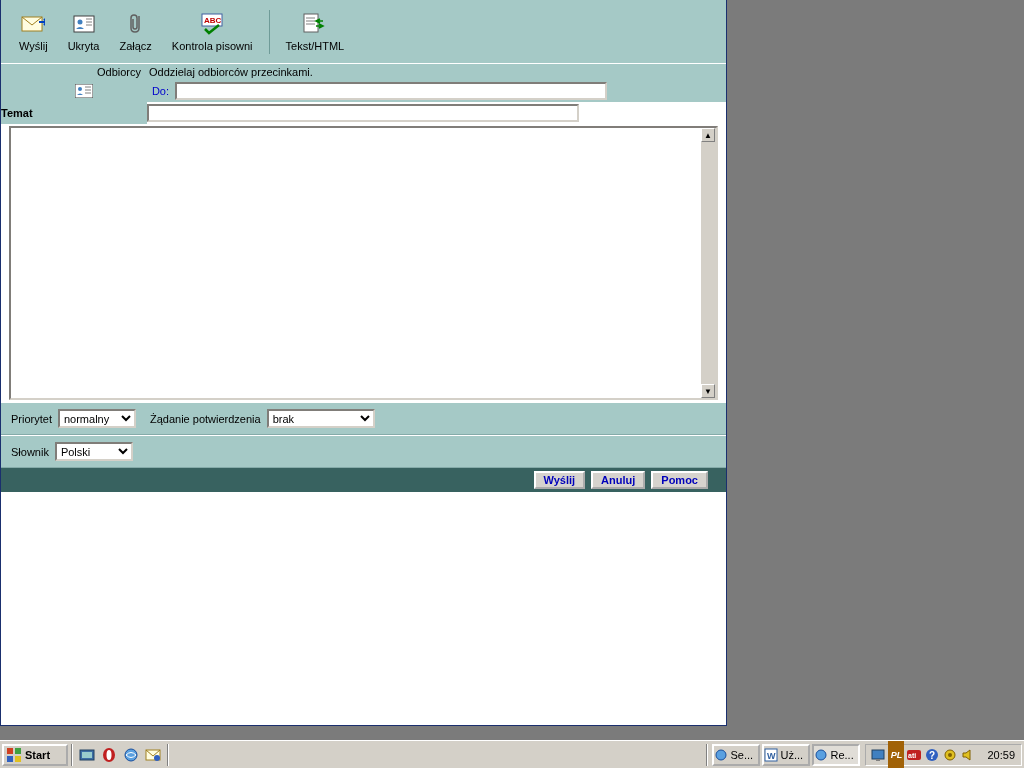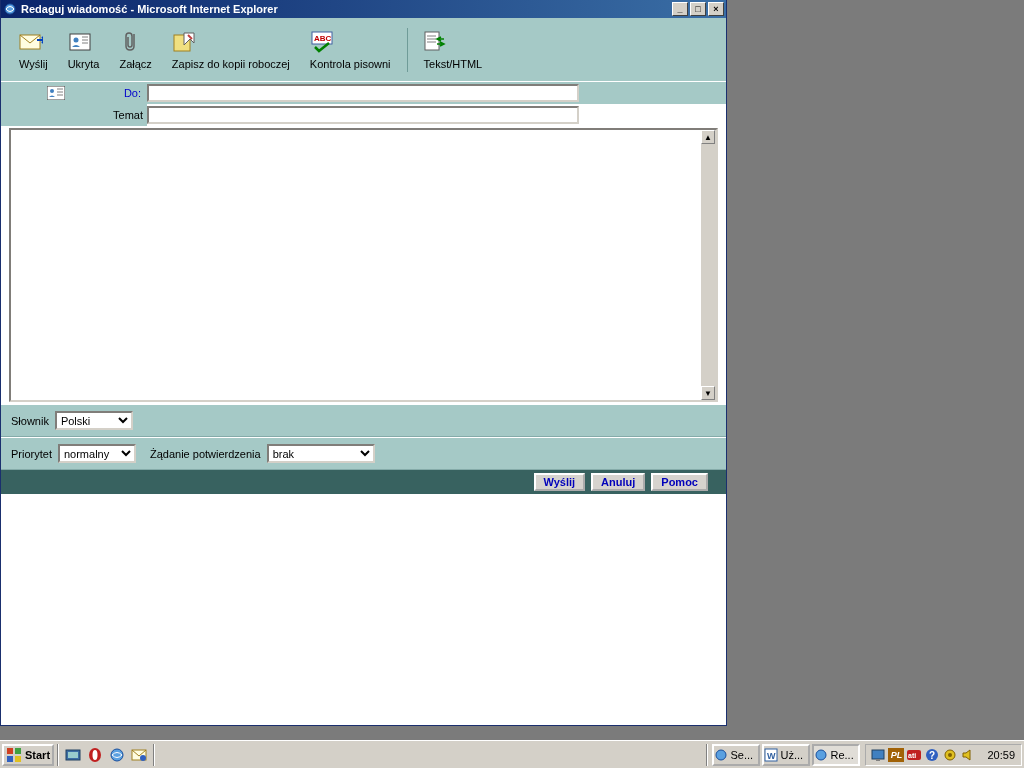--- a/index.html
+++ b/index.html
@@ -60,20 +60,21 @@
   background: #a5c9c6;
   height: 64px;
   display: flex;
   align-items: center;
   padding: 0 8px;
   border-bottom: 1px solid #fff;
 }
 .tool-item {
   display: flex;
   flex-direction: column;
+  align-items: center;
   padding: 4px 10px;
   cursor: pointer;
   font-size: 11px;
   color: #000;
 }
 .tool-item .ticon {
   width: 24px; height: 24px;
   display: flex;
   align-items: center;
   justify-content: center;
@@ -100,44 +101,44 @@
   padding-right: 6px;
   color: #0000cc;
   font-size: 11px;
 }
 .header-label.black { color: #000; }
 .header-icon {
   position: absolute;
   left: 46px;
   width: 16px; height: 14px;
 }
-.header-row.relpos { position: relative; }
+.header-row.relpos { position: relative; margin-left: 28px; }
 .header-instructions {
   color: #000;
   font-size: 11px;
   padding-left: 2px;
 }
 .header-input {
   width: 432px;
   height: 18px;
   border: 2px inset #d4d0c8;
   background: #fff;
   font-family: inherit;
   font-size: 11px;
   padding: 0 2px;
 }
 .subject-label {
   width: 146px;
-  text-align: right;
   padding-right: 4px;
   color: #000;
   font-size: 11px;
   background: #a5c9c6;
   height: 22px;
   line-height: 22px;
+  font-weight: bold;
 }
 .subject-wrap {
   display: flex;
   align-items: center;
 }
 .body-area {
   padding: 2px 8px;
 }
 .body-textarea-wrap {
   border: 2px inset #d4d0c8;
@@ -228,21 +229,21 @@
   display: flex;
   align-items: center;
   padding: 0 2px;
 }
 .startbtn {
   height: 22px;
   background: #d4d0c8;
   border: 2px outset #fff;
   display: flex;
   align-items: center;
-  padding: 0 2px 0 2px;
+  padding: 0 16px 0 2px;
   font-weight: bold;
   font-size: 11px;
   cursor: pointer;
 }
 .startbtn .winlogo {
   width: 16px; height: 16px;
   margin-right: 3px;
 }
 .ql-sep {
   width: 1px; height: 22px;
@@ -289,52 +290,39 @@
   margin: 0 1px;
   display: inline-flex;
   align-items: center;
   justify-content: center;
   font-size: 9px;
 }
 .tray-pl {
   background: #a16207;
   color: #fff;
   font-weight: bold;
-  width: 16px; height: 14px;
+  width: 16px; height: 28px;
   font-size: 9px;
   display: inline-flex;
   align-items: center;
   justify-content: center;
   font-style: italic;
 }
 .clock {
   font-size: 11px;
   margin-left: 10px;
 }
 .ab-icon {
   width: 18px; height: 14px;
 }
 </style>
 </head>
 <body>
 
 <div class="window">
-  <div class="titlebar">
-    <span class="ie-icon">
-      <svg width="14" height="14">
-          <circle cx="7" cy="7" r="5" fill="#5aa0e0" stroke="#1a4f9c"></circle>
-          <path d="M3 7 Q7 2 11 7 Q7 12 3 7" fill="none" stroke="#fff" stroke-width="1"></path>
-        </svg>
-    </span>
-    <span>Redaguj wiadomość - Microsoft Internet Explorer</span>
-    <span class="spacer"></span>
-    <span class="winbtn">_</span>
-    <span class="winbtn">□</span>
-    <span class="winbtn close">×</span>
-  </div>
 
   <div class="toolbar">
     <div class="tool-item">
       <span class="ticon">
         <svg width="26" height="20">
             <rect x="1" y="3" width="20" height="14" fill="#fffde0" stroke="#a08020"></rect>
             <path d="M1 3 L11 11 L21 3" fill="none" stroke="#a08020"></path>
             <path d="M18 8 L26 8 M23 5 L26 8 L23 11" fill="none" stroke="#0040c0" stroke-width="2"></path>
           </svg>
       </span>
@@ -356,30 +344,20 @@
     <div class="tool-item">
       <span class="ticon">
         <svg width="18" height="24">
             <path d="M12 4 L12 16 Q12 20 8 20 Q4 20 4 16 L4 6 Q4 3 7 3 Q10 3 10 6 L10 15 Q10 17 8 17 Q6 17 6 15 L6 7" fill="none" stroke="#606060" stroke-width="1.5"></path>
           </svg>
       </span>
       <span>Załącz</span>
     </div>
     <div class="tool-item">
       <span class="ticon">
-        <svg width="24" height="22">
-            <rect x="2" y="4" width="16" height="16" fill="#f0e080" stroke="#a08020"></rect>
-            <path d="M12 2 L22 2 L22 12 L18 8 L12 14 Z" fill="#fff" stroke="#606060"></path>
-            <path d="M16 4 L20 8" stroke="#c04040" stroke-width="2"></path>
-          </svg>
-      </span>
-      <span>Zapisz do kopii roboczej</span>
-    </div>
-    <div class="tool-item">
-      <span class="ticon">
         <svg width="22" height="22">
             <rect x="1" y="1" width="20" height="12" fill="#fff" stroke="#4060a0"></rect>
             <text x="3" y="10" font-size="8" fill="#c00000" font-weight="bold">ABC</text>
             <path d="M4 16 L8 20 L18 12" fill="none" stroke="#008000" stroke-width="2.5"></path>
           </svg>
       </span>
       <span>Kontrola pisowni</span>
     </div>
     <div class="tool-sep"></div>
     <div class="tool-item">
@@ -390,20 +368,24 @@
             <line x1="3" y1="8" x2="12" y2="8" stroke="#808080"></line>
             <line x1="3" y1="11" x2="12" y2="11" stroke="#808080"></line>
             <path d="M13 8 L20 8 M13 13 L20 13 M17 6 L13 8 L17 10 M16 11 L20 13 L16 15" fill="none" stroke="#008000" stroke-width="1.5"></path>
           </svg>
       </span>
       <span>Tekst/HTML</span>
     </div>
   </div>
 
   <div class="header-area">
+    <div class="header-row">
+      <div class="header-label black">Odbiorcy</div>
+      <div class="header-instructions">Oddzielaj odbiorców przecinkami.</div>
+    </div>
     <div class="header-row relpos">
       <span class="header-icon">
         <svg class="ab-icon" width="18" height="14">
             <rect x="0" y="0" width="18" height="14" fill="#fff" stroke="#404040"></rect>
             <circle cx="5" cy="5" r="2" fill="#4080c0"></circle>
             <path d="M2 11 Q5 8 8 11" fill="#4080c0"></path>
             <line x1="10" y1="3" x2="16" y2="3" stroke="#808080"></line>
             <line x1="10" y1="6" x2="16" y2="6" stroke="#808080"></line>
             <line x1="10" y1="9" x2="16" y2="9" stroke="#808080"></line>
           </svg>
@@ -423,33 +405,33 @@
     <div class="body-textarea-wrap">
       <textarea class="body-textarea" style=""></textarea>
       <div class="vscroll">
         <div class="sbtn top">▲</div>
         <div class="sbtn bot">▼</div>
       </div>
     </div>
   </div>
 
   <div class="option-row">
-    <span class="option-label">Słownik</span>
-    <select class="option-select dict">
-      <option>Polski</option>
-    </select>
-  </div>
-  <div class="option-row">
     <span class="option-label">Priorytet</span>
     <select class="option-select prio">
       <option>normalny</option>
     </select>
     <span class="option-label">Żądanie potwierdzenia</span>
     <select class="option-select conf">
       <option>brak</option>
+    </select>
+  </div>
+  <div class="option-row">
+    <span class="option-label">Słownik</span>
+    <select class="option-select dict">
+      <option>Polski</option>
     </select>
   </div>
 
   <div class="action-bar">
     <button class="action-btn">Wyślij</button>
     <button class="action-btn">Anuluj</button>
     <button class="action-btn">Pomoc</button>
   </div>
 </div>
 

